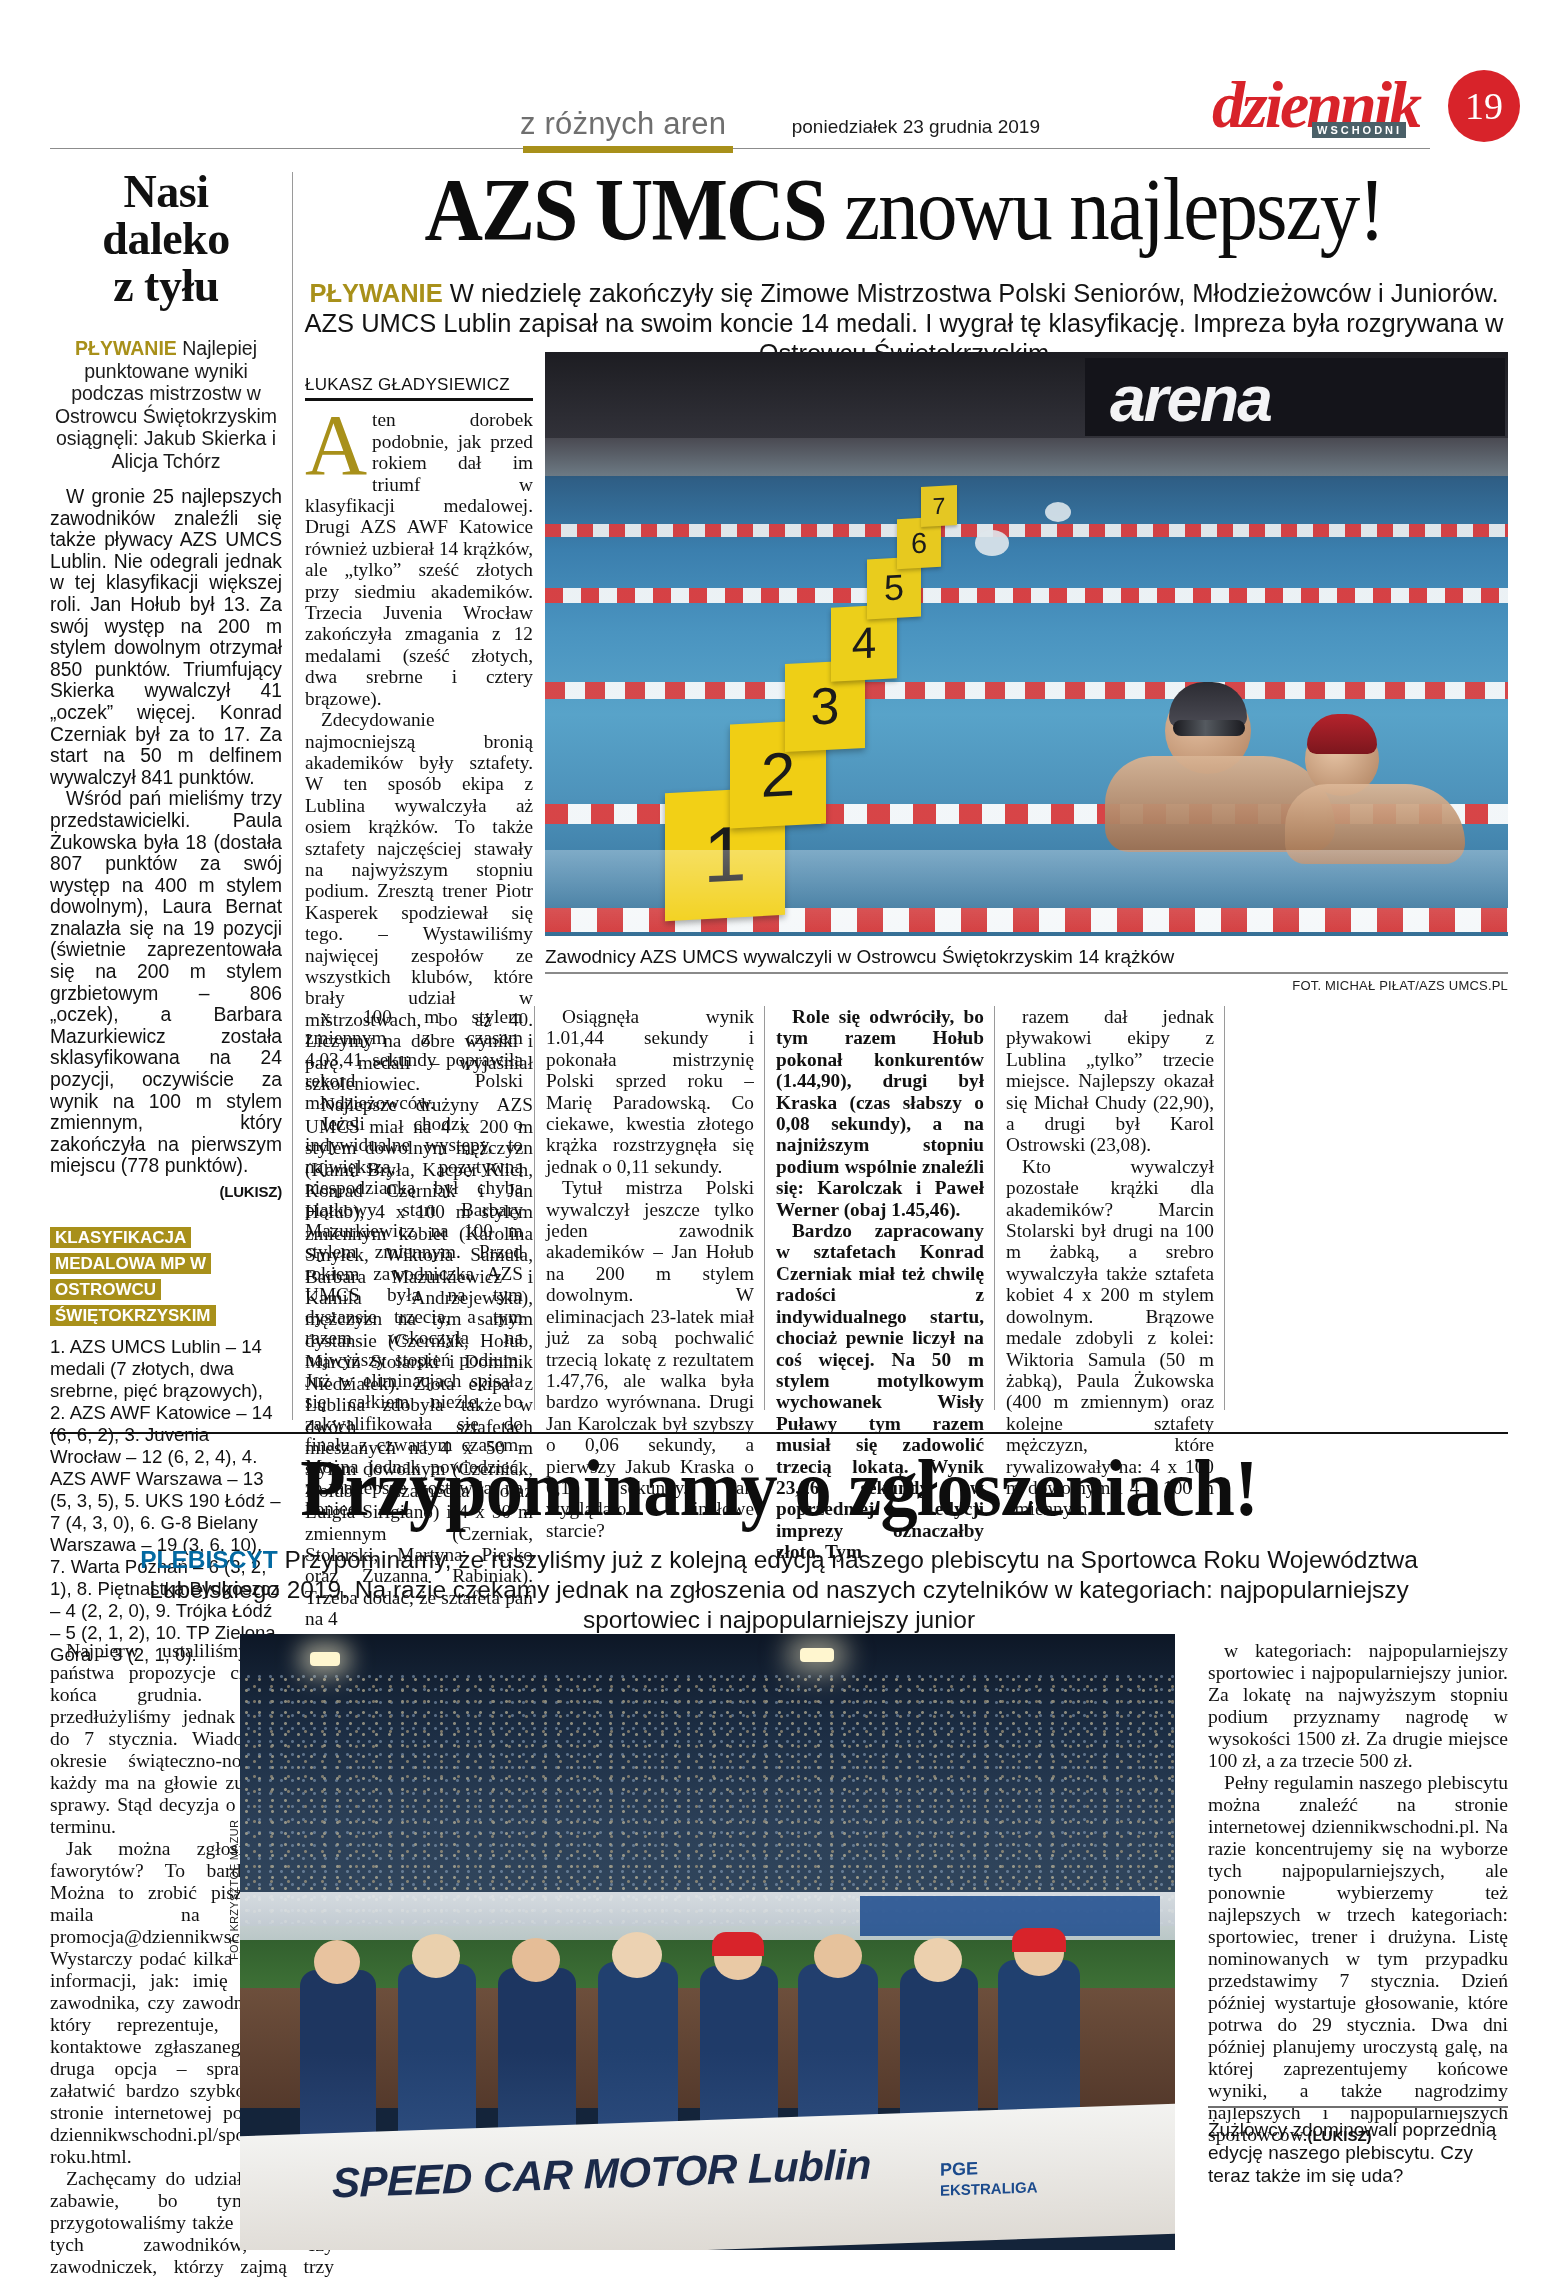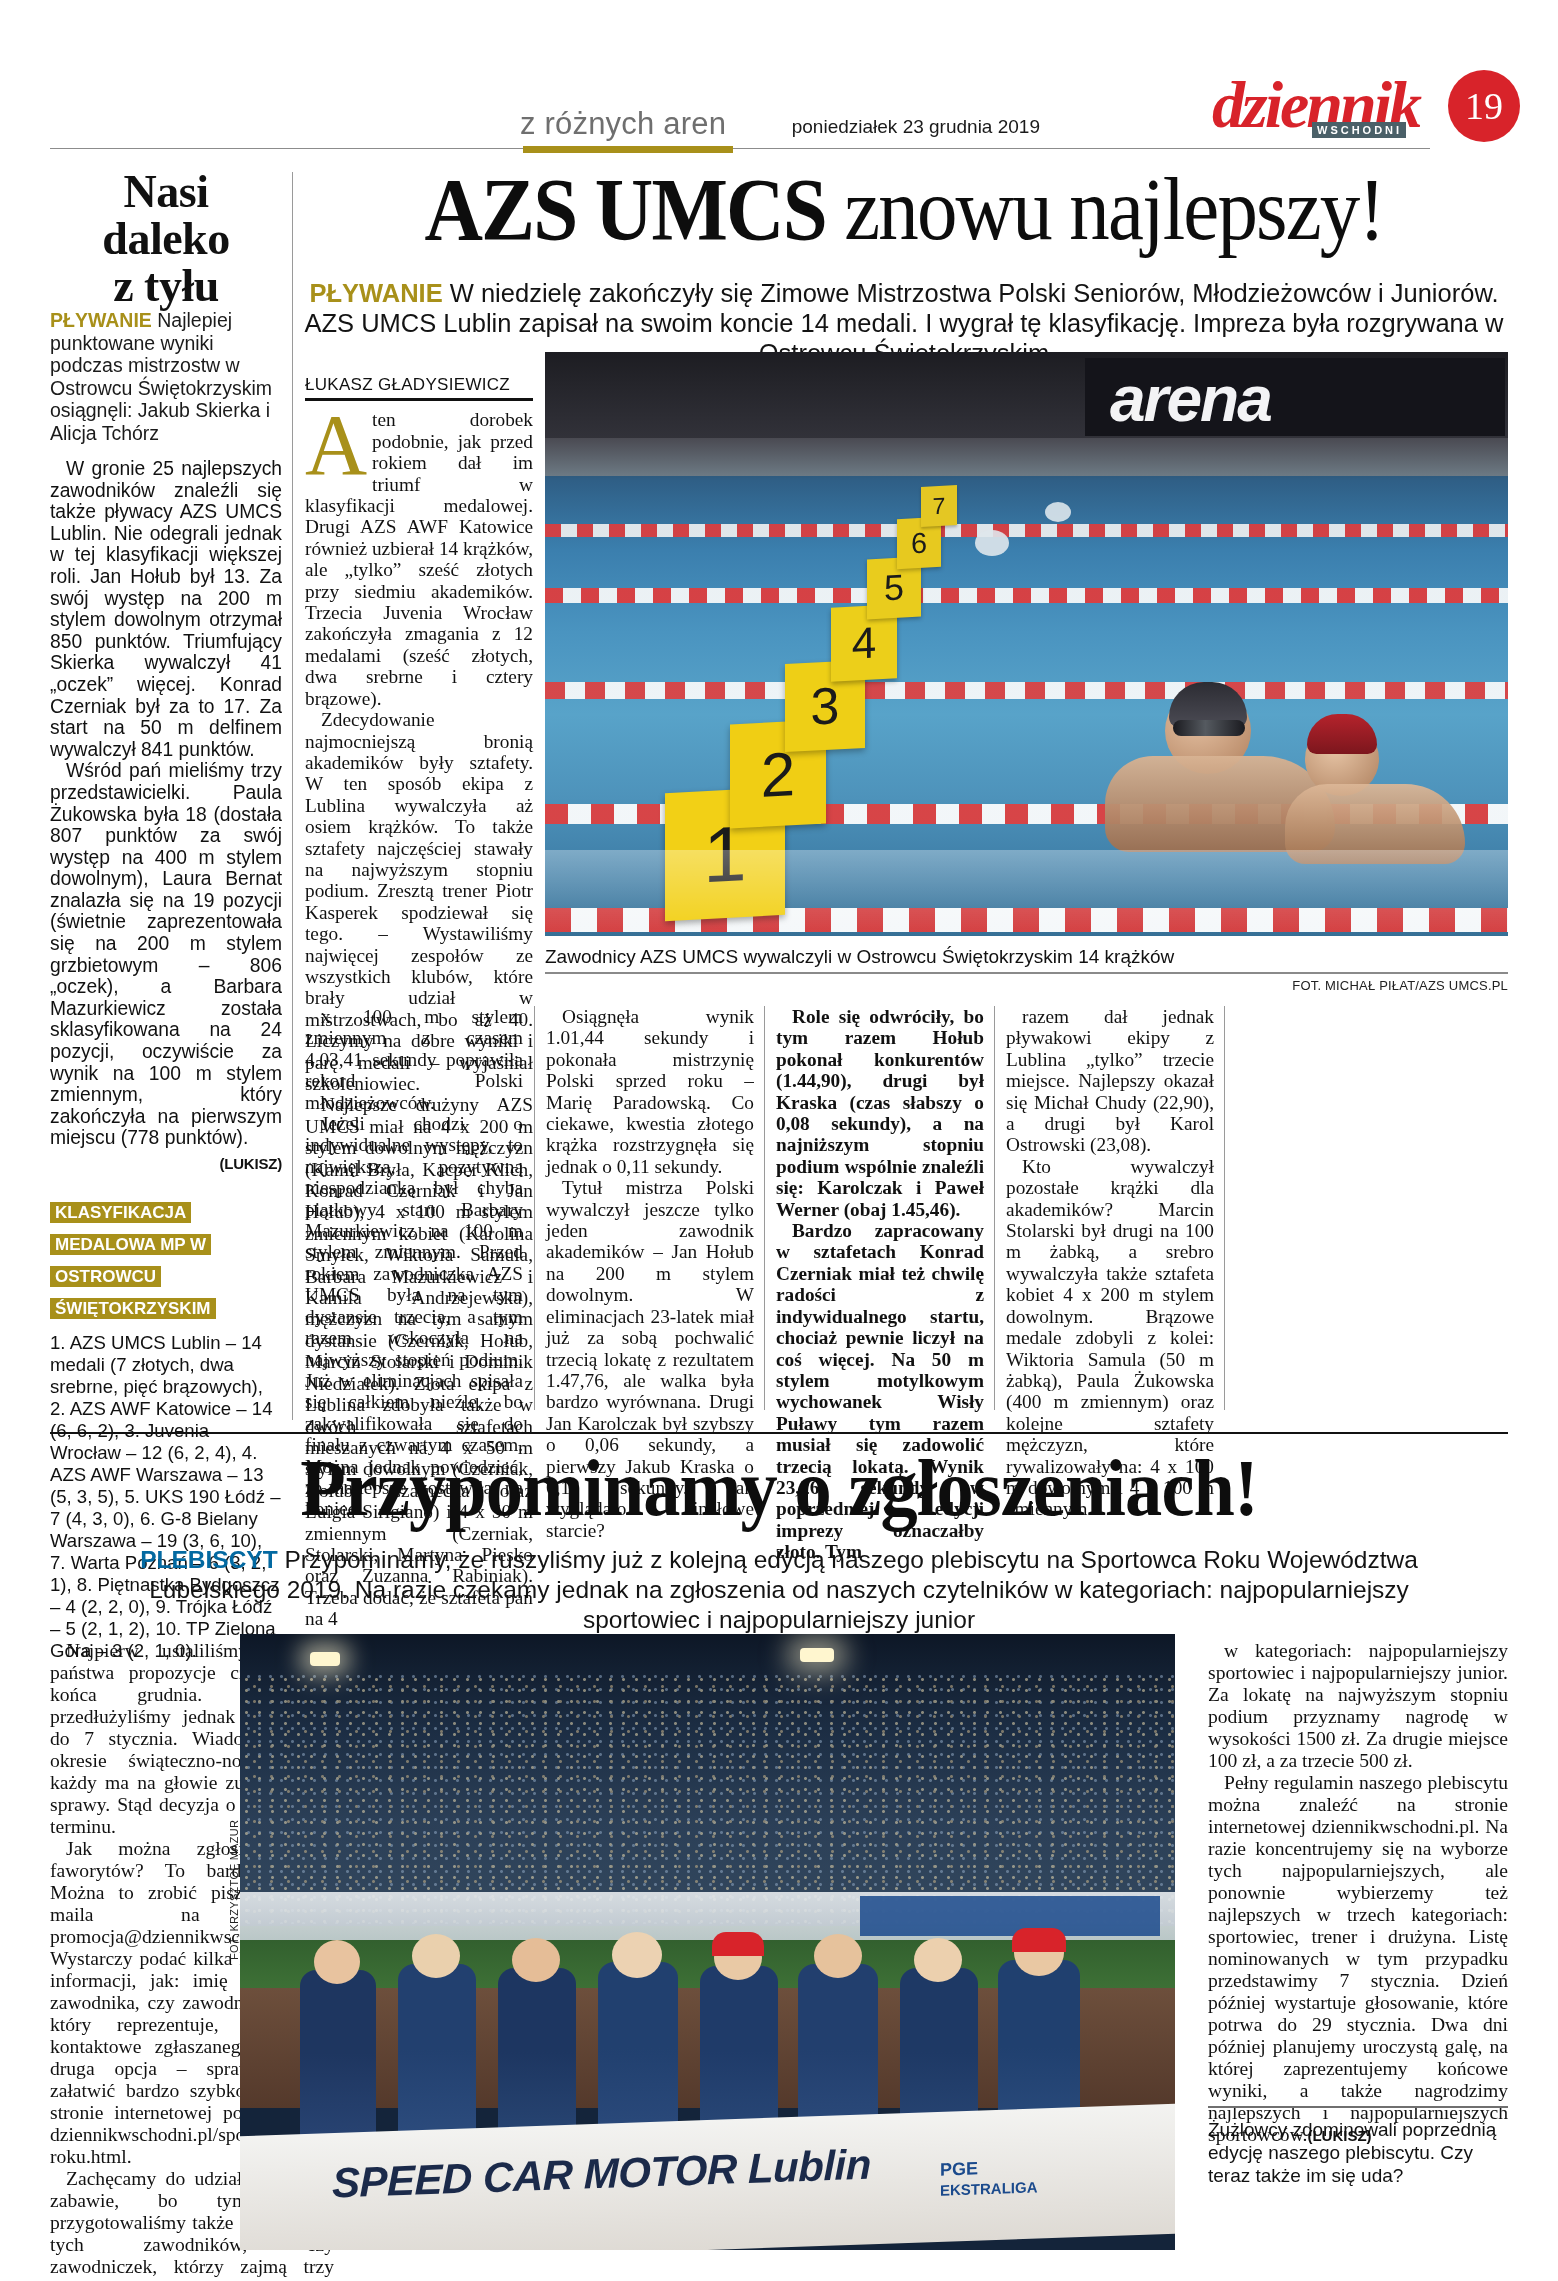--- a/index.html
+++ b/index.html
@@ -62,38 +62,38 @@
   .vrule{position:absolute;width:1px;background:#9a9a9a;}
 
   
   .sidebar{position:absolute;left:50px;top:168px;width:232px;}
   .sb-title{
     font-family:"Liberation Serif",serif;
     font-weight:700;font-size:46px;line-height:47px;
     text-align:center;color:#111;letter-spacing:-.5px;
   }
   .sb-lead{
-    margin-top:0;
-    font-size:19.5px;line-height:22.5px;color:#1b1b1b;
+    margin-top:28px;
+    font-size:19.5px;line-height:22.5px;text-align:center;color:#1b1b1b;
   }
   .sb-lead .kicker{color:#a8901a;font-weight:700;}
   .sb-body{
     margin-top:14px;
     font-family:Liberation Sans, sans-serif;
     font-size:19.3px;line-height:21.6px;
     text-align:justify;color:#111;
   }
   .sb-body p{margin:0;text-indent:16px;}
   .sb-credit{
     text-align:right;font-weight:700;font-size:15px;margin-top:4px;letter-spacing:-.2px;
   }
   .sb-box-head{
     display:inline;
     background:#a8901a;color:#fff;
-    font-weight:700;font-size:17px;line-height:32px;
+    font-weight:700;font-size:17px;line-height:24px;
     padding:1px 5px;
     box-decoration-break:clone;-webkit-box-decoration-break:clone;
     text-transform:uppercase;
   }
   .sb-box-headwrap{margin-top:22px;line-height:26px;}
   .sb-box-body{
     margin-top:7px;
     font-size:18.6px;line-height:22px;color:#111;text-align:left;
   }
 

